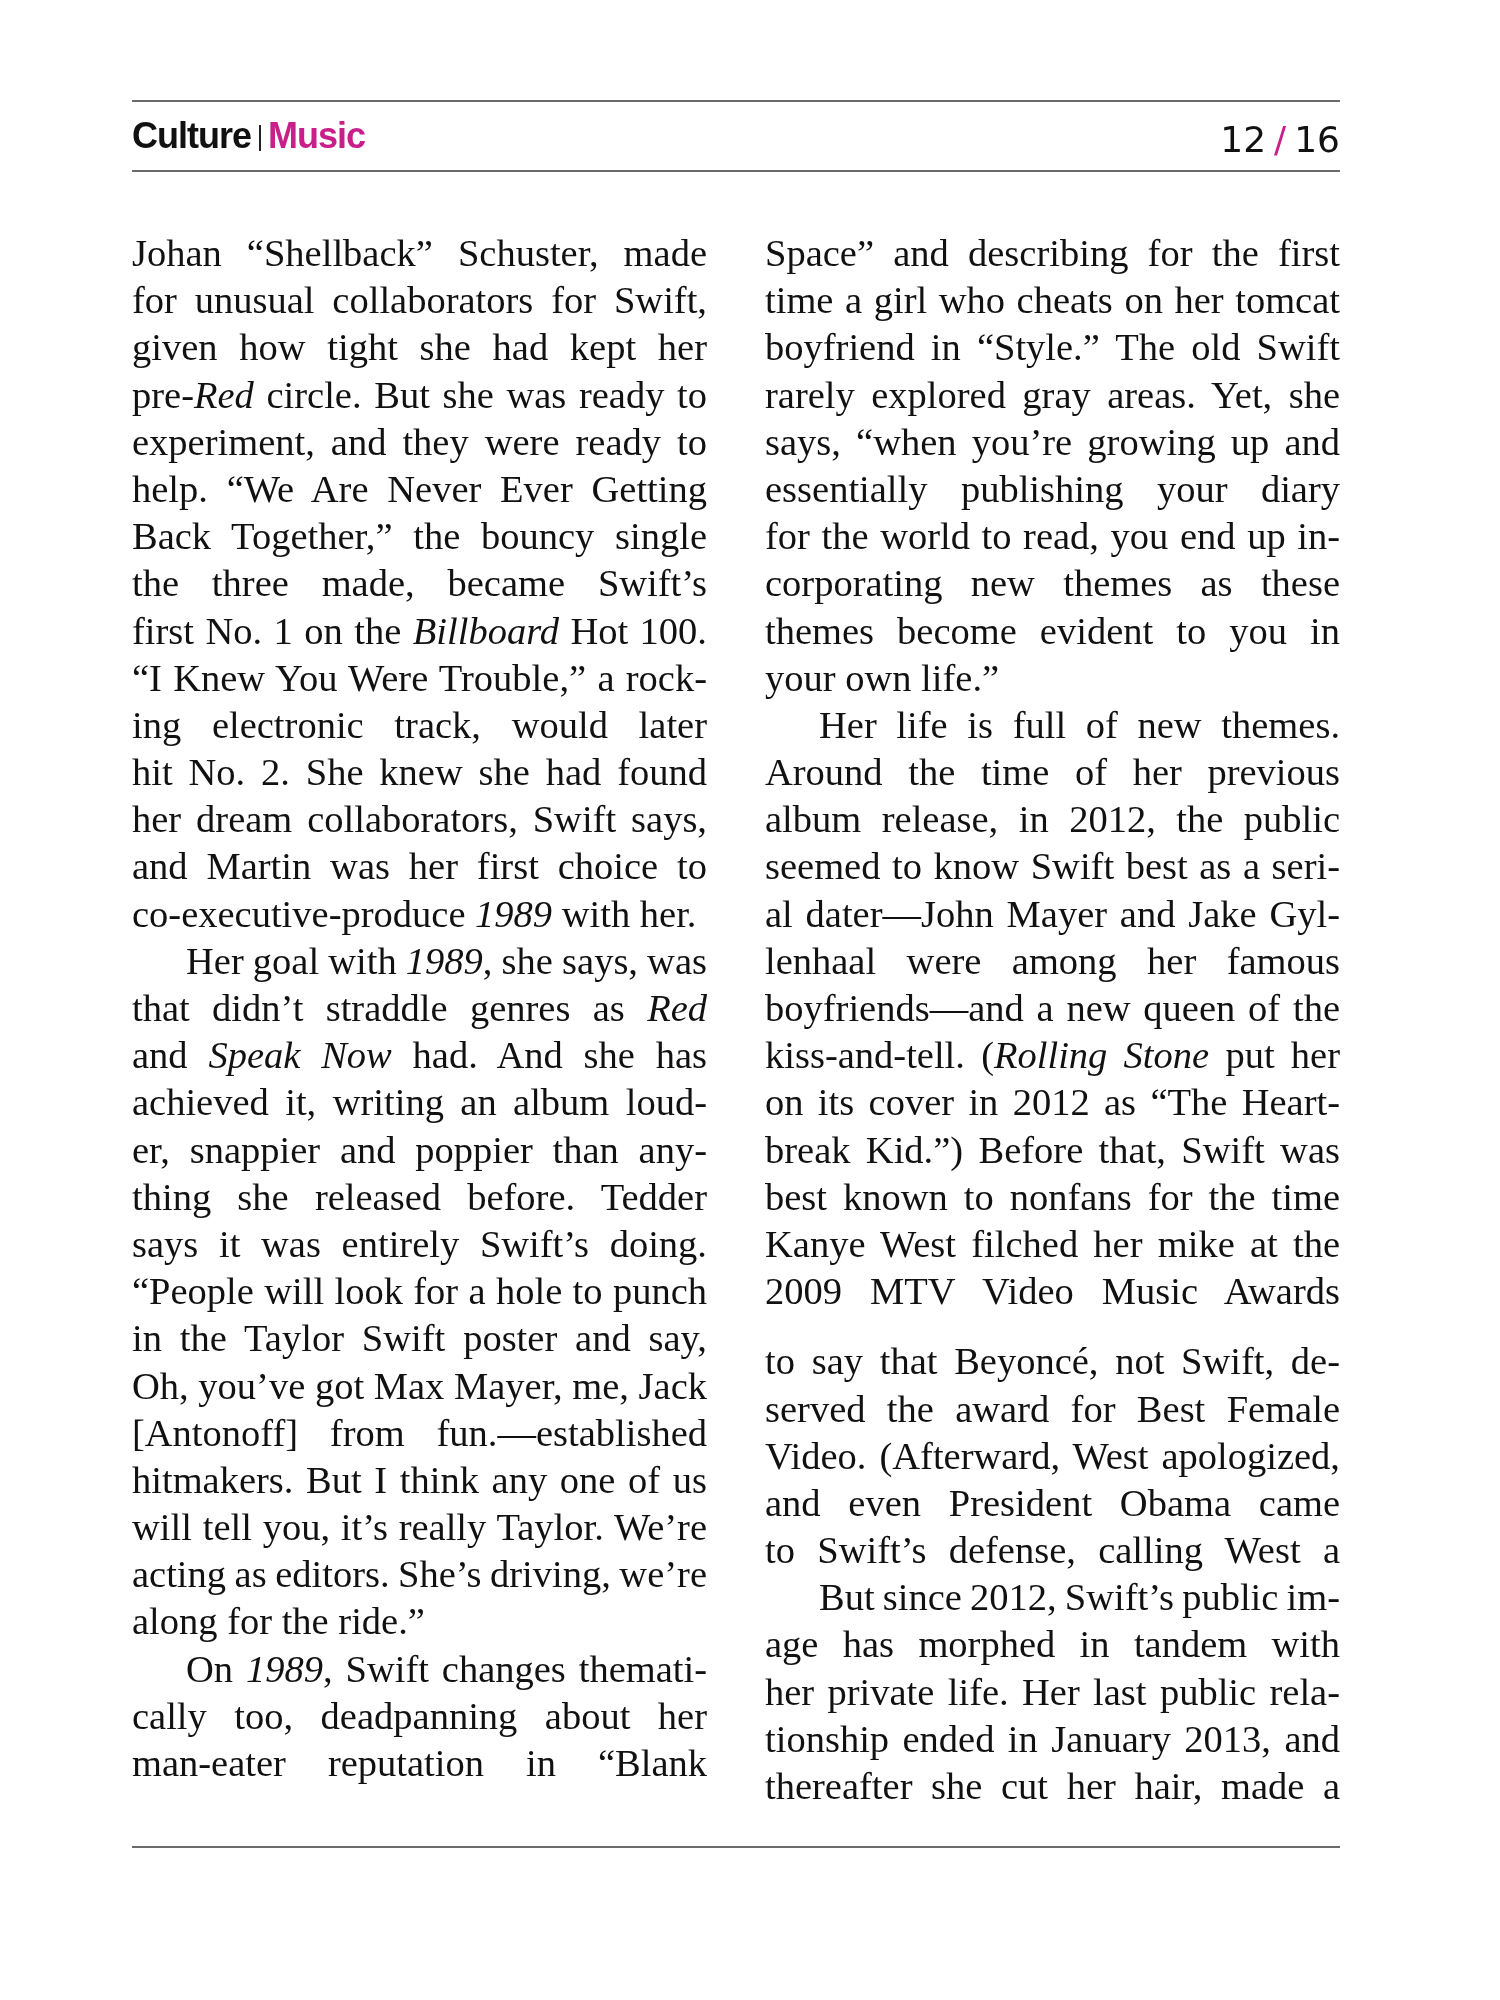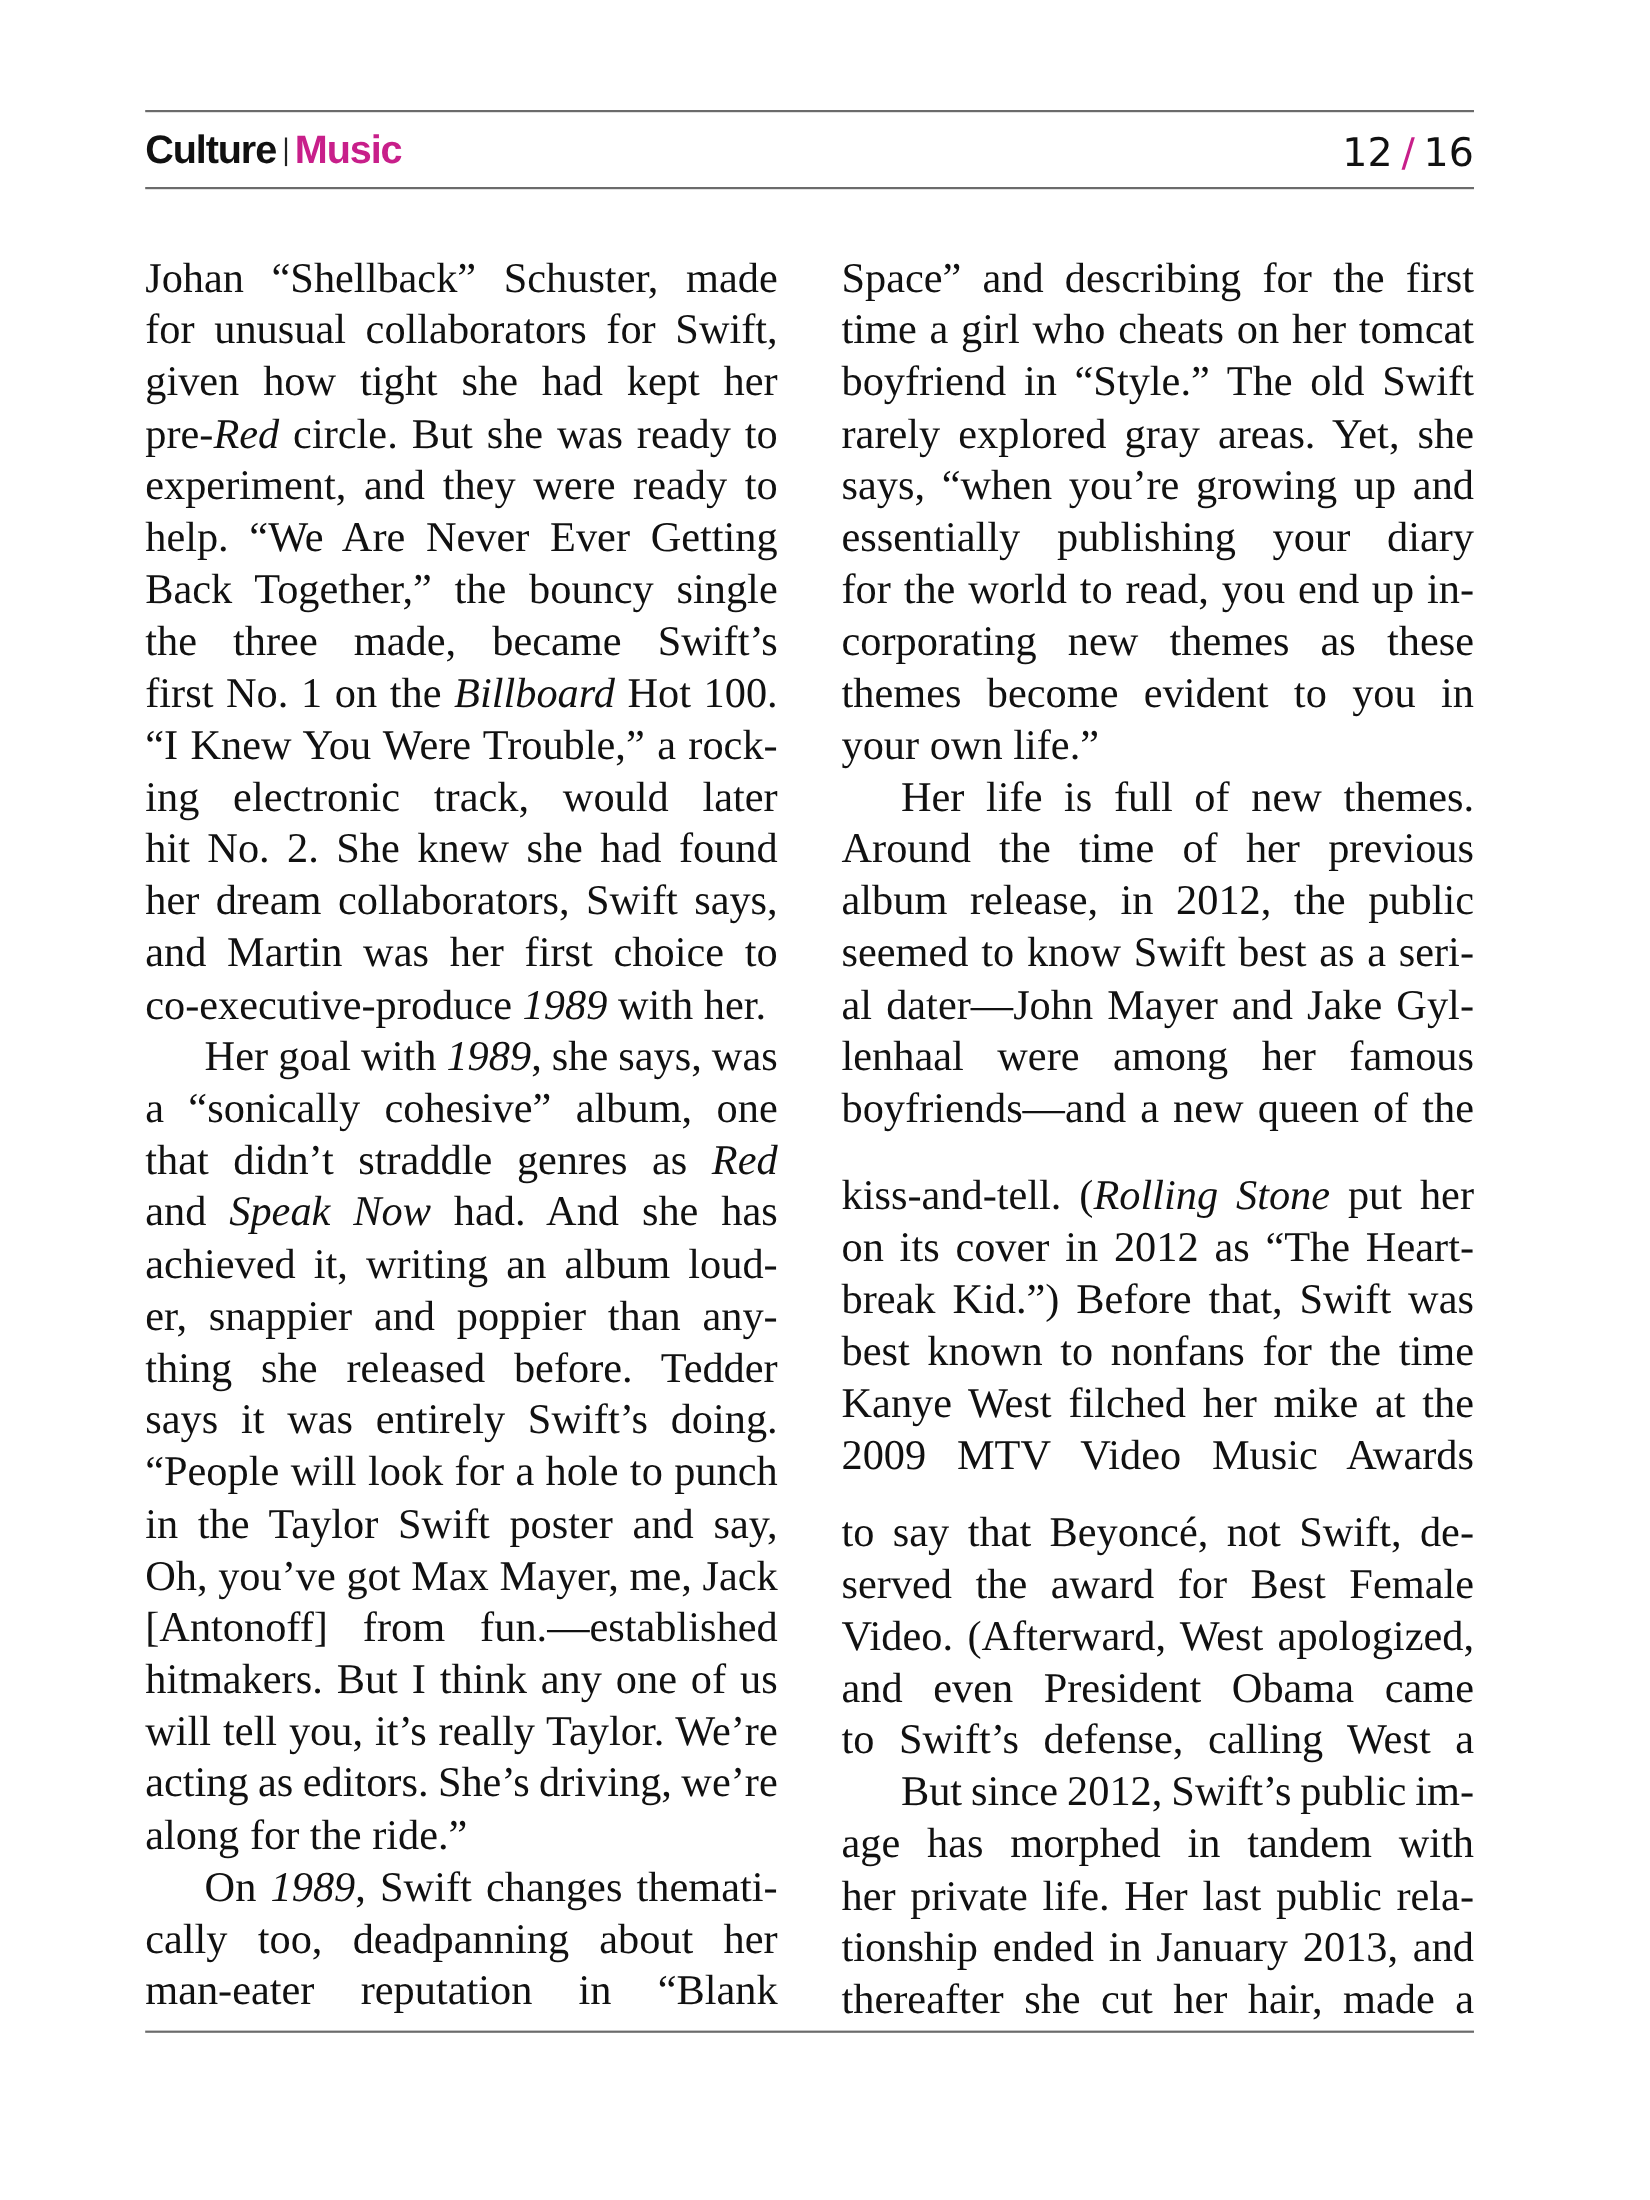--- a/index.html
+++ b/index.html
@@ -62,21 +62,20 @@
       <span class="line" style="word-spacing: 0px;"><span style="white-space: pre;">Back Together,” the bouncy single</span></span>
       <span class="line" style="word-spacing: 0px;"><span style="white-space: pre;">the three made, became Swift’s</span></span>
       <span class="line" style="word-spacing: 0px;"><span style="white-space: pre;">first No. 1 on the </span><em style="white-space: pre;">Billboard</em><span style="white-space: pre;"> Hot 100.</span></span>
       <span class="line" style="word-spacing: 0px;"><span style="white-space: pre;">“I Knew You Were Trouble,” a rock-</span></span>
       <span class="line" style="word-spacing: 0px;"><span style="white-space: pre;">ing electronic track, would later</span></span>
       <span class="line" style="word-spacing: 0px;"><span style="white-space: pre;">hit No. 2. She knew she had found</span></span>
       <span class="line" style="word-spacing: 0px;"><span style="white-space: pre;">her dream collaborators, Swift says,</span></span>
       <span class="line" style="word-spacing: 0px;"><span style="white-space: pre;">and Martin was her first choice to</span></span>
       <span class="line last"><span style="white-space: pre;">co-executive-produce </span><em style="white-space: pre;">1989</em><span style="white-space: pre;"> with her.</span></span>
       <span class="line indent" style="word-spacing: -0.492188px;"><span style="white-space: pre;">Her goal with </span><em style="white-space: pre;">1989</em><span style="white-space: pre;">, she says, was</span></span>
-      <span class="line" style="word-spacing: 0px;"><span style="white-space: pre;">a “sonically cohesive” album, one</span></span>
       <span class="line" style="word-spacing: 0px;"><span style="white-space: pre;">that didn’t straddle genres as </span><em style="white-space: pre;">Red</em></span>
       <span class="line" style="word-spacing: 0.00260417px;"><span style="white-space: pre;">and </span><em style="white-space: pre;">Speak Now</em><span style="white-space: pre;"> had. And she has</span></span>
       <span class="line" style="word-spacing: 0px;"><span style="white-space: pre;">achieved it, writing an album loud-</span></span>
       <span class="line" style="word-spacing: 0px;"><span style="white-space: pre;">er, snappier and poppier than any-</span></span>
       <span class="line" style="word-spacing: 0px;"><span style="white-space: pre;">thing she released before. Tedder</span></span>
       <span class="line" style="word-spacing: 0px;"><span style="white-space: pre;">says it was entirely Swift’s doing.</span></span>
       <span class="line" style="word-spacing: 0px;"><span style="white-space: pre;">“People will look for a hole to punch</span></span>
       <span class="line" style="word-spacing: 0px;"><span style="white-space: pre;">in the Taylor Swift poster and say,</span></span>
       <span class="line" style="word-spacing: -0.932292px;"><span style="white-space: pre;">Oh, you’ve got Max Mayer, me, Jack</span></span>
       <span class="line" style="word-spacing: 0px;"><span style="white-space: pre;">[Antonoff] from fun.—established</span></span>
@@ -99,21 +98,21 @@
       <span class="line" style="word-spacing: 0px;"><span style="white-space: pre;">corporating new themes as these</span></span>
       <span class="line" style="word-spacing: 0px;"><span style="white-space: pre;">themes become evident to you in</span></span>
       <span class="line last"><span style="white-space: pre;">your own life.”</span></span>
       <span class="line indent" style="word-spacing: 0px;"><span style="white-space: pre;">Her life is full of new themes.</span></span>
       <span class="line" style="word-spacing: 0px;"><span style="white-space: pre;">Around the time of her previous</span></span>
       <span class="line" style="word-spacing: 0px;"><span style="white-space: pre;">album release, in 2012, the public</span></span>
       <span class="line" style="word-spacing: 0px;"><span style="white-space: pre;">seemed to know Swift best as a seri-</span></span>
       <span class="line" style="word-spacing: 0px;"><span style="white-space: pre;">al dater—John Mayer and Jake Gyl-</span></span>
       <span class="line" style="word-spacing: 0px;"><span style="white-space: pre;">lenhaal were among her famous</span></span>
       <span class="line" style="word-spacing: 0px;"><span style="white-space: pre;">boyfriends—and a new queen of the</span></span>
-      <span class="line" style="word-spacing: 0px; margin-top: 32px;"><span style="white-space: pre;">kiss-and-tell. (</span><em style="white-space: pre;">Rolling Stone</em><span style="white-space: pre;"> put her</span></span>
+      <span class="line" style="word-spacing: 0px;"><span style="white-space: pre;">kiss-and-tell. (</span><em style="white-space: pre;">Rolling Stone</em><span style="white-space: pre;"> put her</span></span>
       <span class="line" style="word-spacing: 0px;"><span style="white-space: pre;">on its cover in 2012 as “The Heart-</span></span>
       <span class="line" style="word-spacing: 0px;"><span style="white-space: pre;">break Kid.”) Before that, Swift was</span></span>
       <span class="line" style="word-spacing: 0px;"><span style="white-space: pre;">best known to nonfans for the time</span></span>
       <span class="line" style="word-spacing: 0px;"><span style="white-space: pre;">Kanye West filched her mike at the</span></span>
       <span class="line" style="word-spacing: 0px;"><span style="white-space: pre;">2009 MTV Video Music Awards</span></span>
       <span class="line" style="word-spacing: 0px; margin-top: 23px;"><span style="white-space: pre;">to say that Beyoncé, not Swift, de-</span></span>
       <span class="line" style="word-spacing: 0px;"><span style="white-space: pre;">served the award for Best Female</span></span>
       <span class="line" style="word-spacing: 0px;"><span style="white-space: pre;">Video. (Afterward, West apologized,</span></span>
       <span class="line" style="word-spacing: 0px;"><span style="white-space: pre;">and even President Obama came</span></span>
       <span class="line" style="word-spacing: 0px;"><span style="white-space: pre;">to Swift’s defense, calling West a</span></span>

